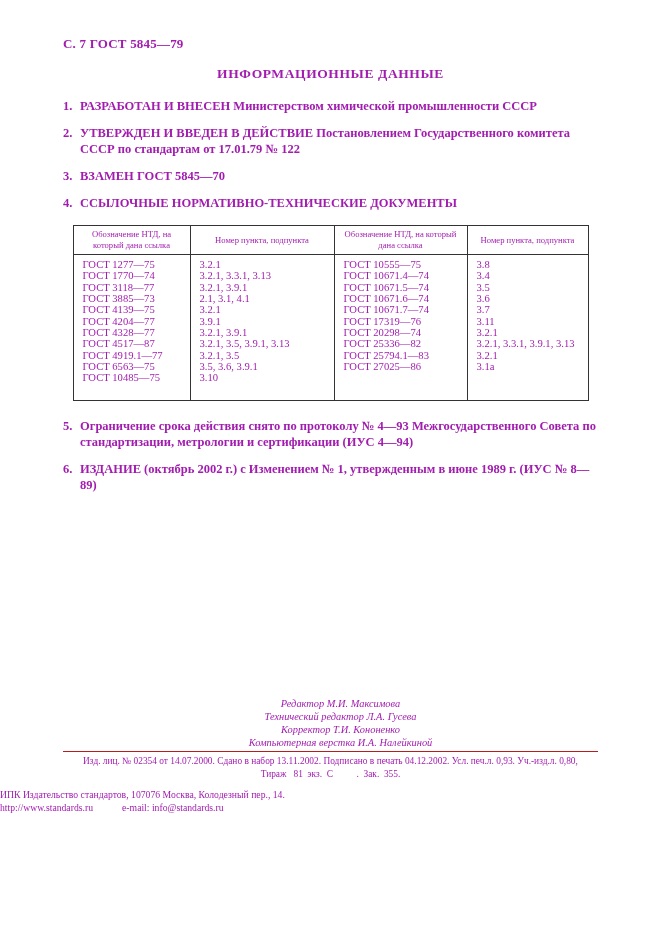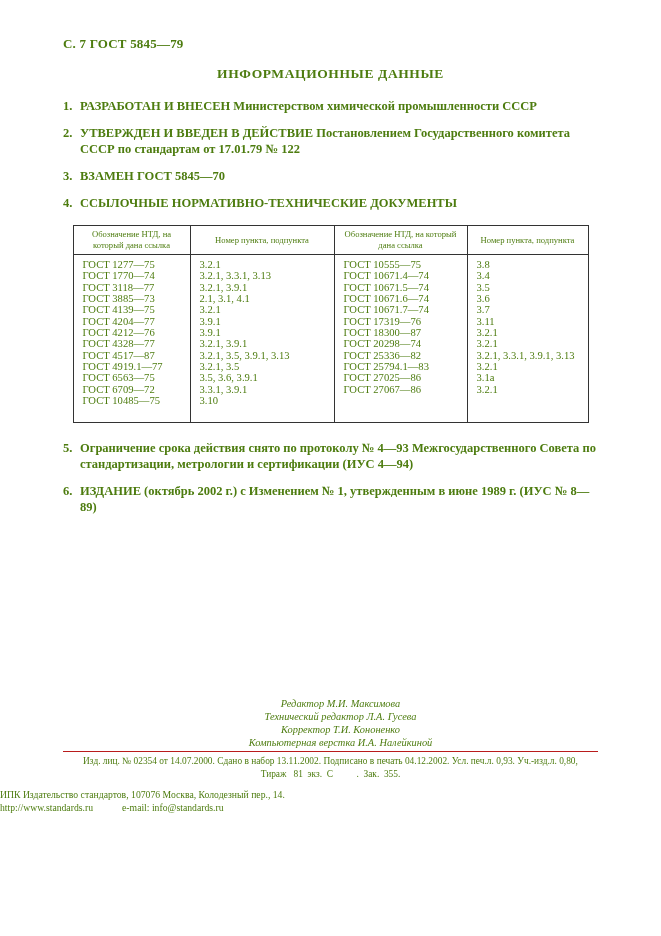--- a/index.html
+++ b/index.html
@@ -2,21 +2,21 @@
 <html><head>
 <meta charset="utf-8">
 <style>
   html,body{margin:0;padding:0;background:#e8e8e8;}
   .page{
     position:relative;
     width:661px;height:936px;
     margin:0 auto;
     background:#ffffff;
     font-family:"Liberation Serif","DejaVu Serif",serif;
-    color:#4d7c0f;
+    color:#a21caf;
     box-sizing:border-box;
     padding:36px 63px 0 63px;
     overflow:hidden;
   }
   .doc-header{
     font-size:13px;font-weight:bold;letter-spacing:.2px;
   }
   .doc-title{
     text-align:center;font-weight:bold;font-size:13.5px;
     letter-spacing:.6px;margin:14px 0 16px 0;
@@ -149,26 +149,20 @@
           <td>ГОСТ 10671.7—74</td>
           <td>3.7</td>
         </tr>
         <tr>
           <td>ГОСТ 4204—77</td>
           <td>3.9.1</td>
           <td>ГОСТ 17319—76</td>
           <td>3.11</td>
         </tr>
         <tr>
-          <td>ГОСТ 4212—76</td>
-          <td>3.9.1</td>
-          <td>ГОСТ 18300—87</td>
-          <td>3.2.1</td>
-        </tr>
-        <tr>
           <td>ГОСТ 4328—77</td>
           <td>3.2.1, 3.9.1</td>
           <td>ГОСТ 20298—74</td>
           <td>3.2.1</td>
         </tr>
         <tr>
           <td>ГОСТ 4517—87</td>
           <td>3.2.1, 3.5, 3.9.1, 3.13</td>
           <td>ГОСТ 25336—82</td>
           <td>3.2.1, 3.3.1, 3.9.1, 3.13</td>
@@ -177,26 +171,20 @@
           <td>ГОСТ 4919.1—77</td>
           <td>3.2.1, 3.5</td>
           <td>ГОСТ 25794.1—83</td>
           <td>3.2.1</td>
         </tr>
         <tr>
           <td>ГОСТ 6563—75</td>
           <td>3.5, 3.6, 3.9.1</td>
           <td>ГОСТ 27025—86</td>
           <td>3.1а</td>
-        </tr>
-        <tr>
-          <td>ГОСТ 6709—72</td>
-          <td>3.3.1, 3.9.1</td>
-          <td>ГОСТ 27067—86</td>
-          <td>3.2.1</td>
         </tr>
         <tr>
           <td>ГОСТ 10485—75</td>
           <td>3.10</td>
           <td></td>
           <td></td>
         </tr>
       </tbody>
   </table>
 

